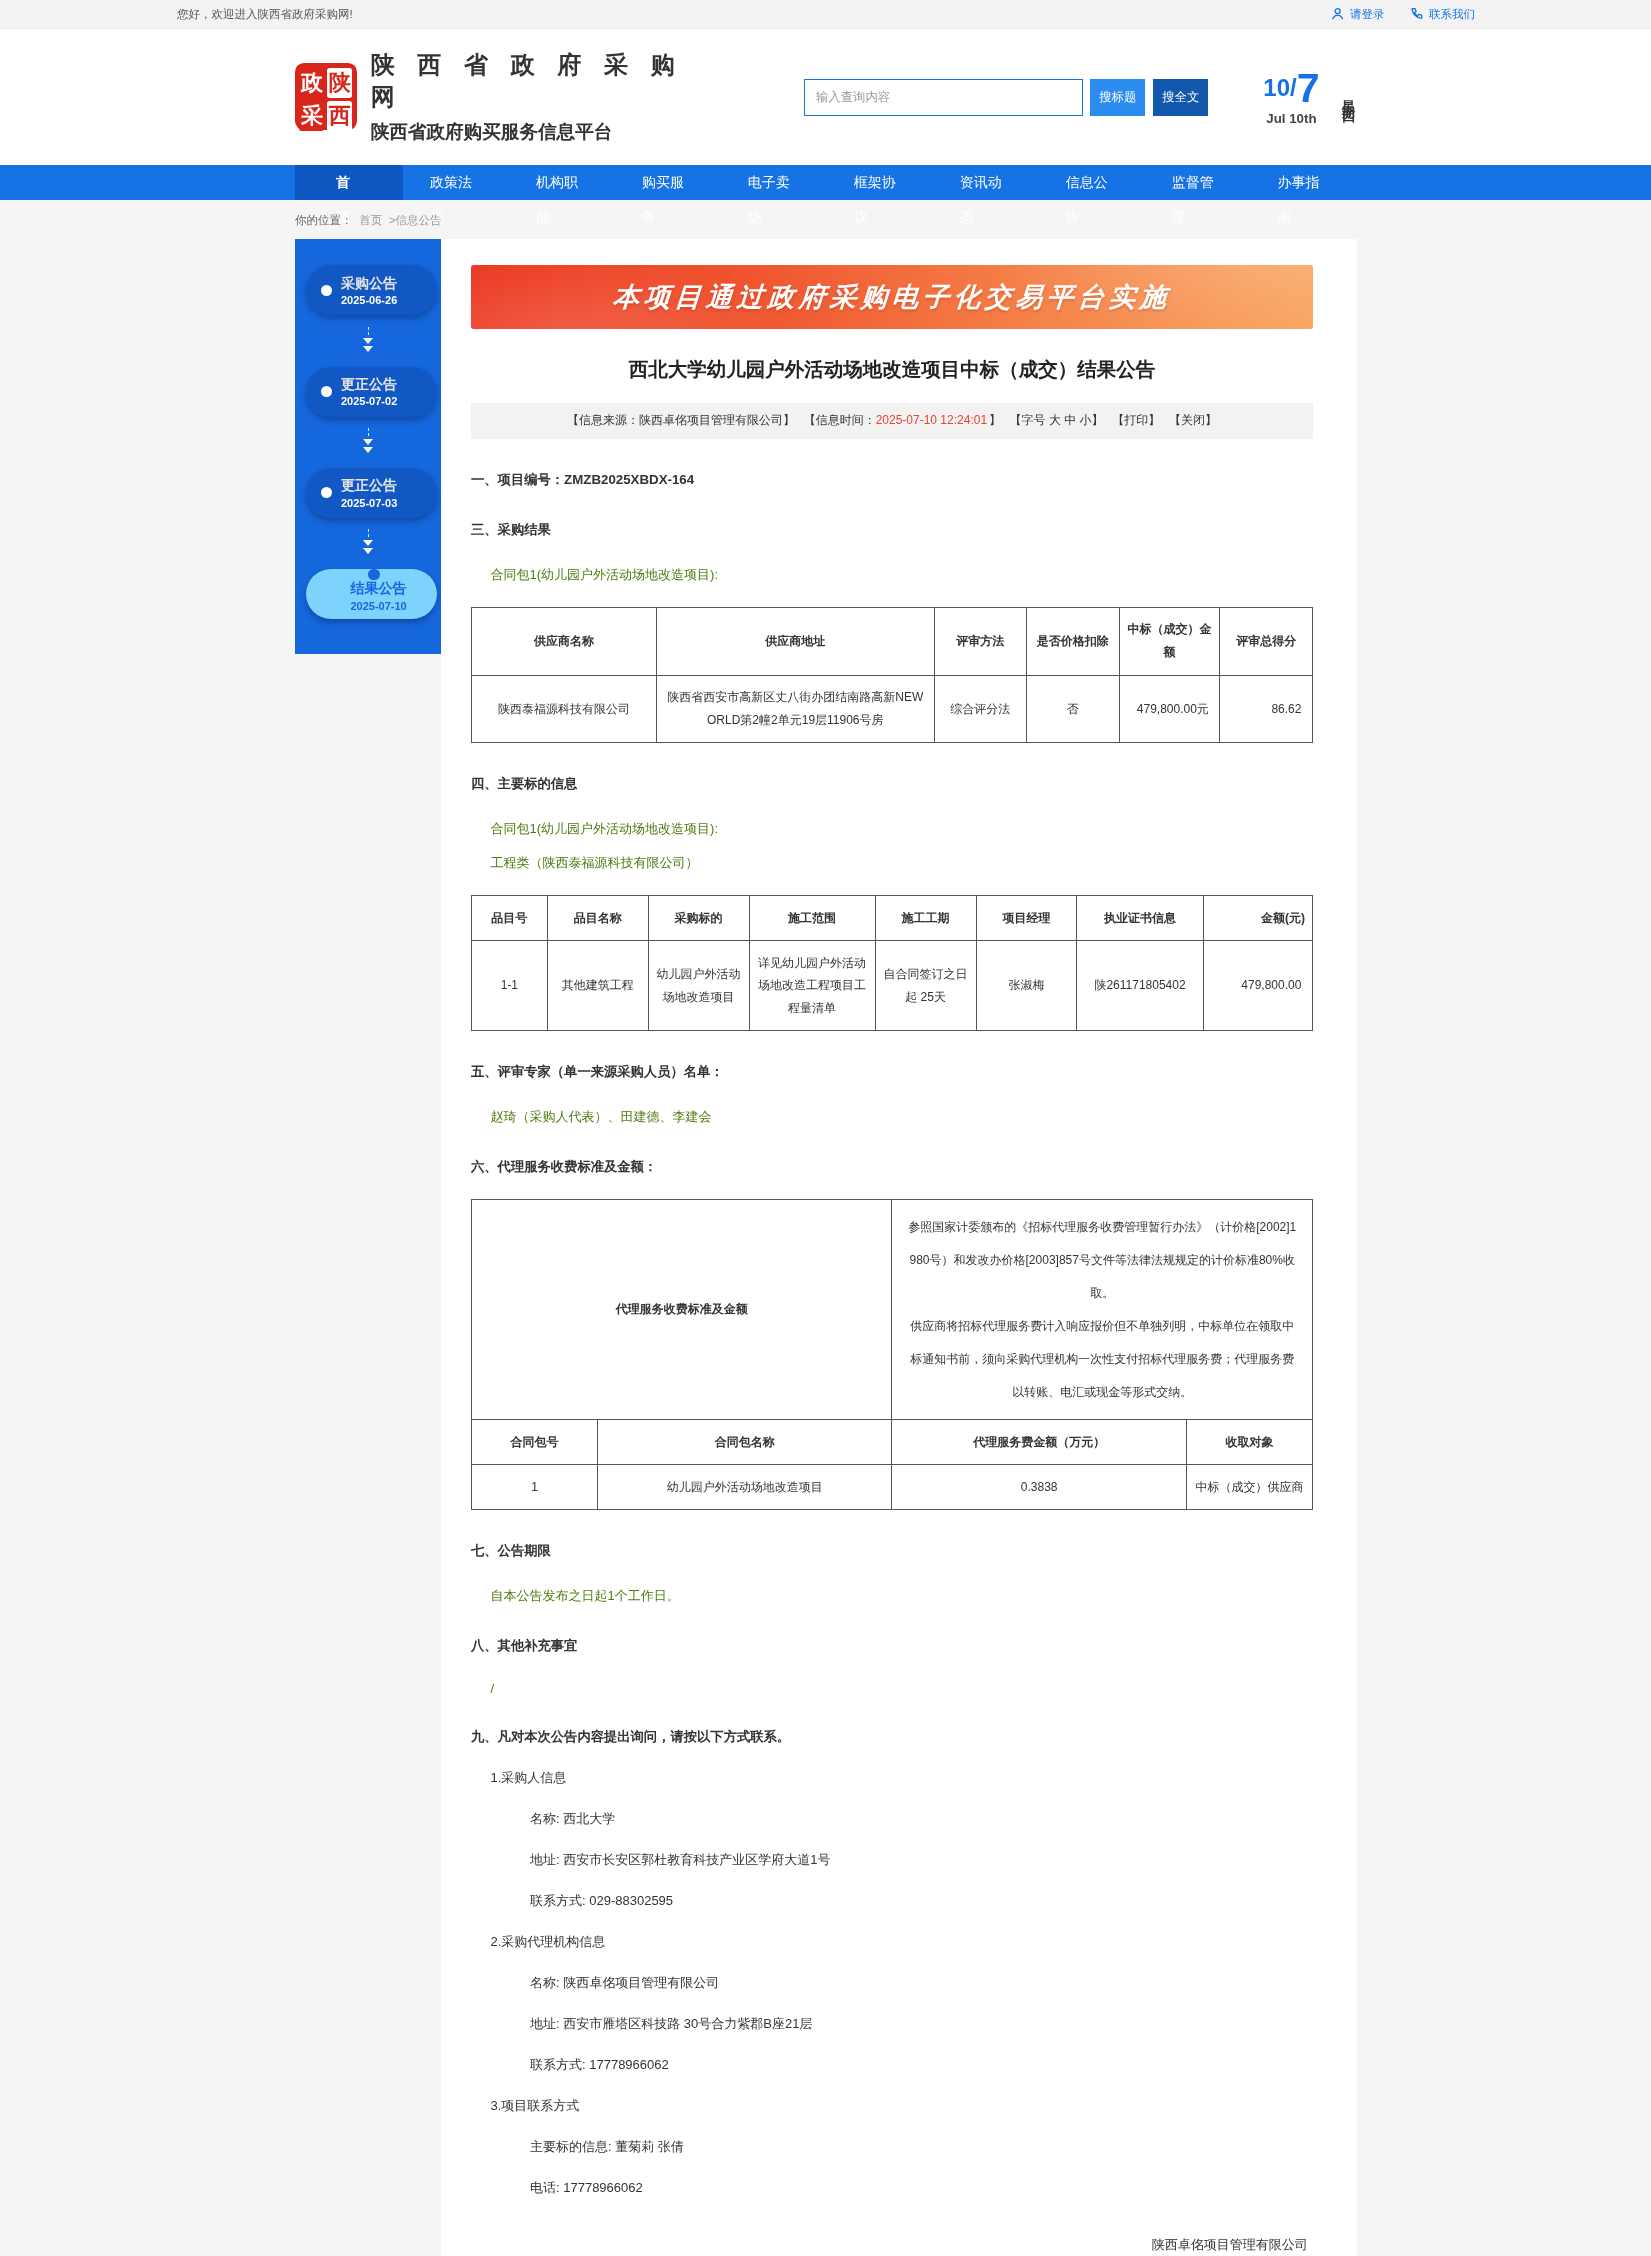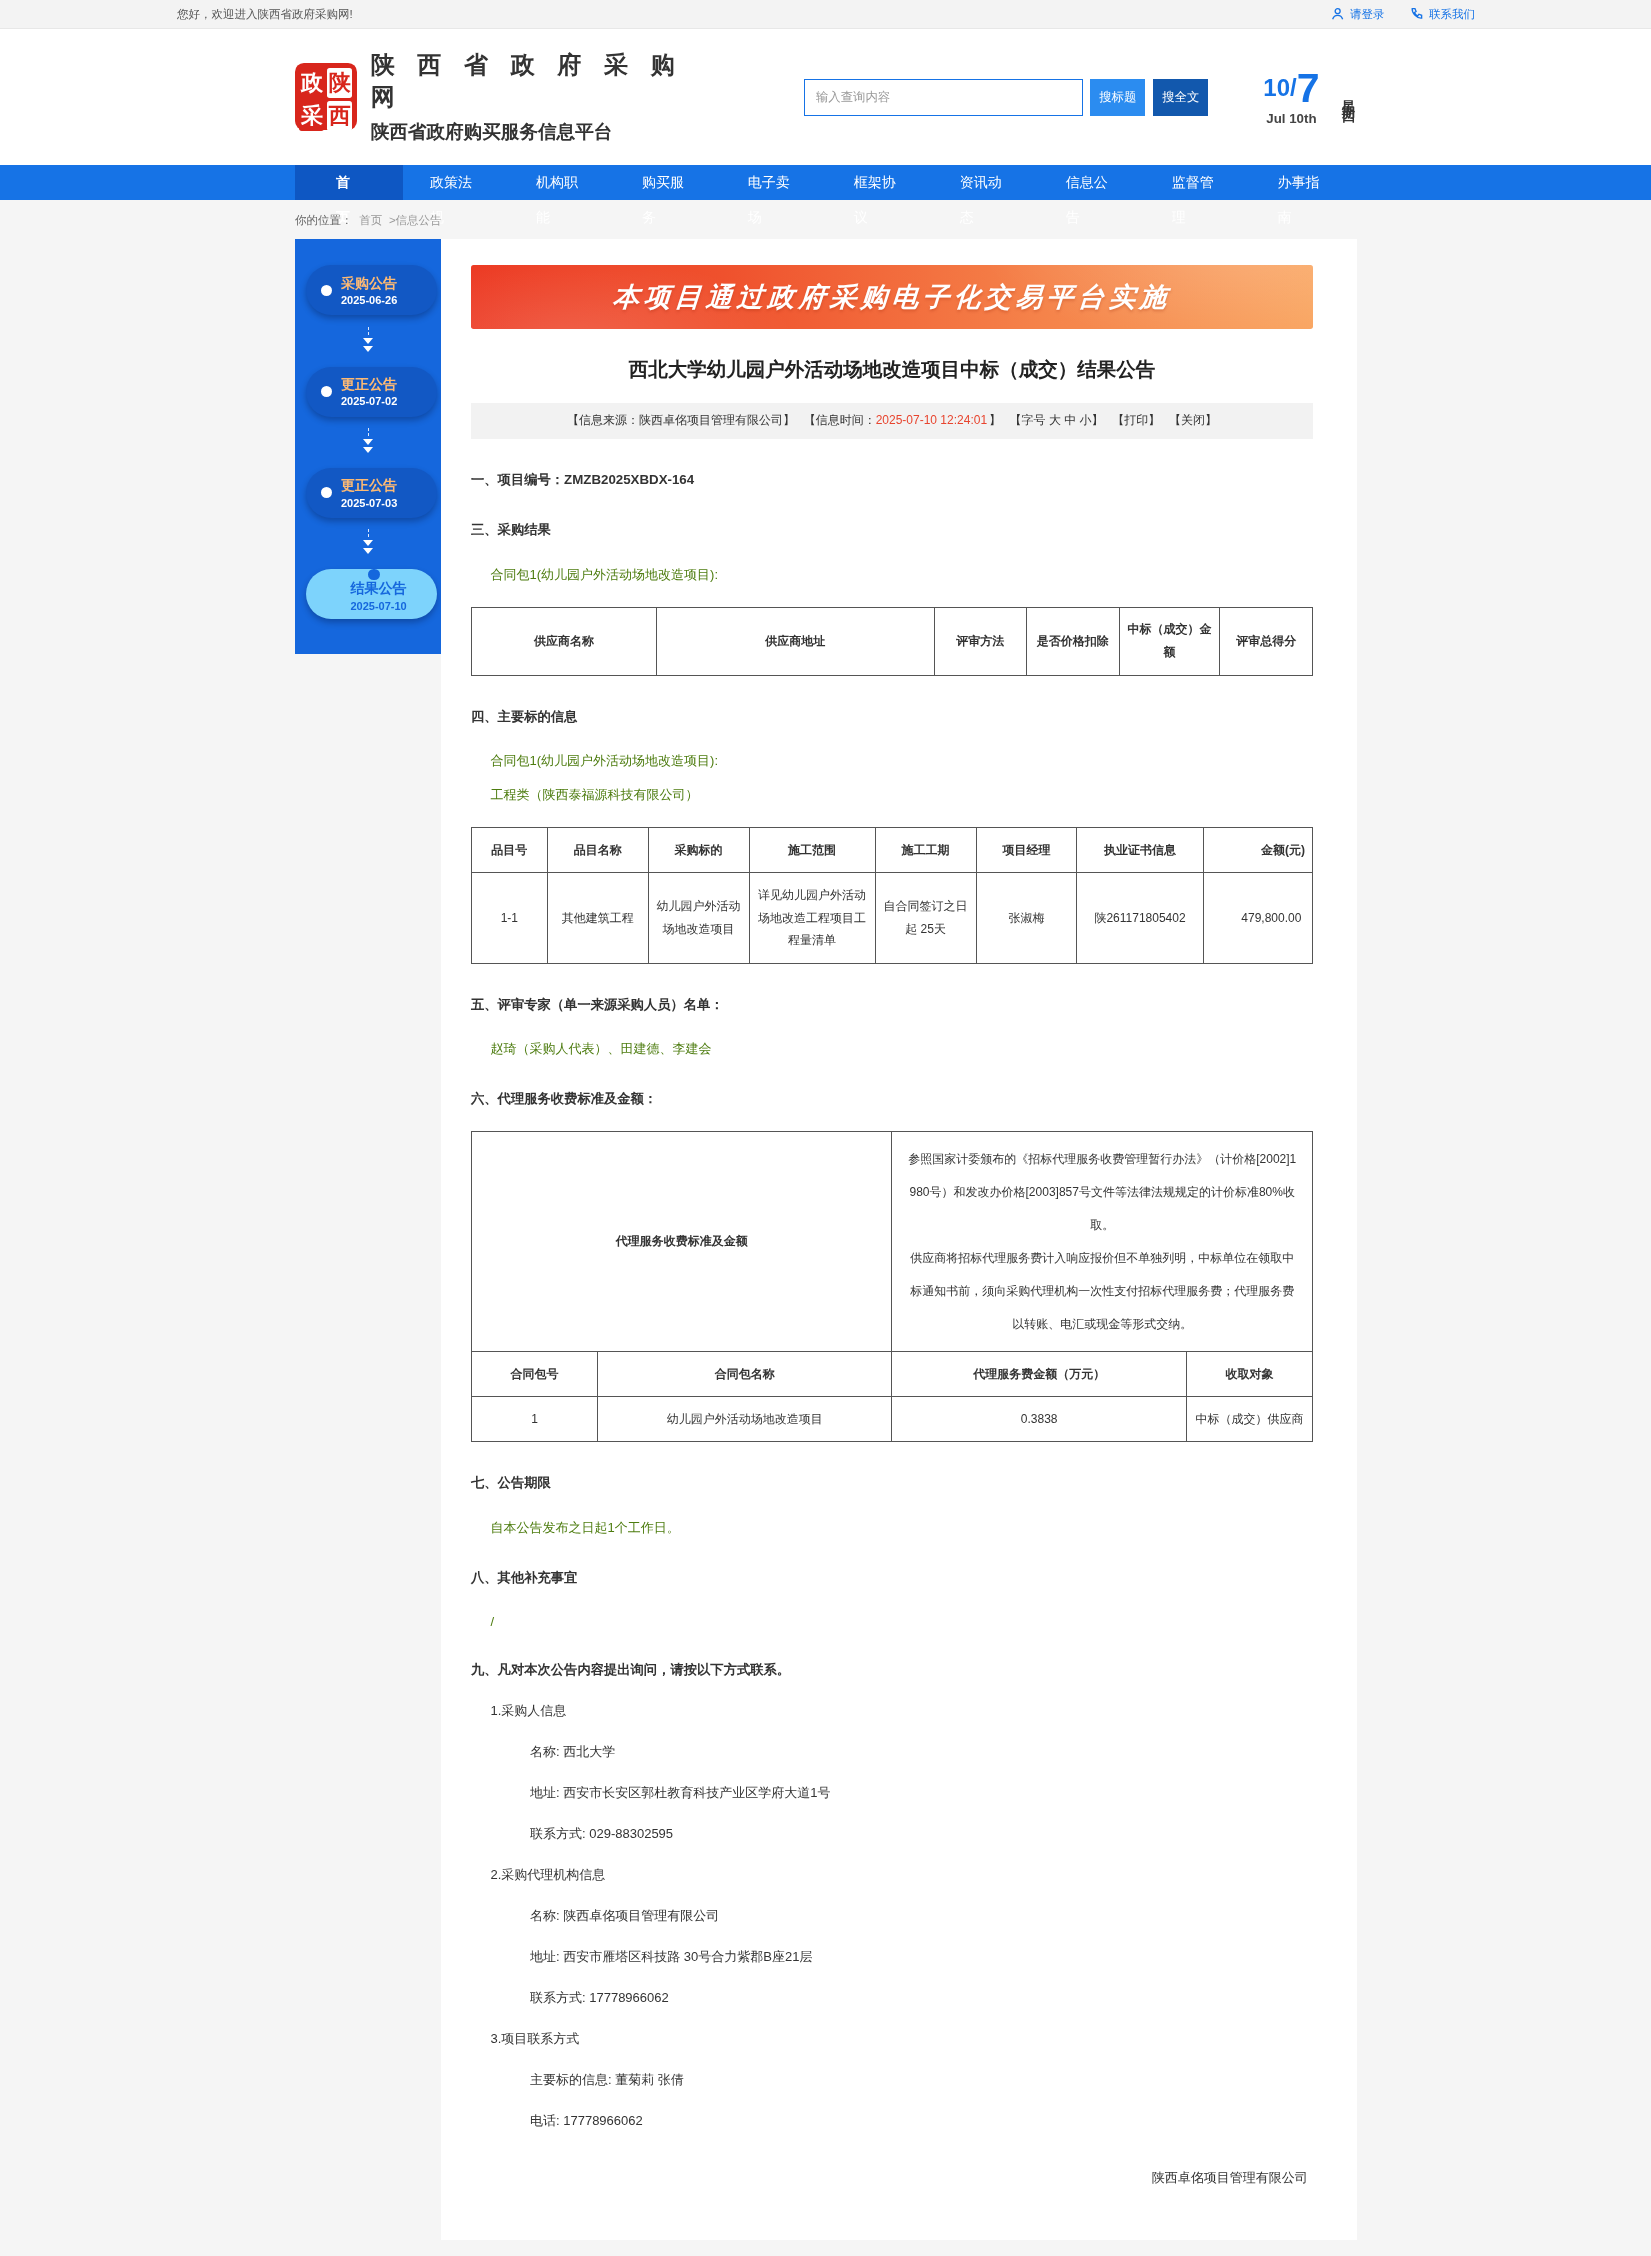--- a/index.html
+++ b/index.html
@@ -50,21 +50,21 @@
   .breadcrumb .bc-label { color:#666; }
   .breadcrumb a { color:#999; margin-left:3.5px; }
 
   
   .main-wrap { width:1062px; margin:0 auto 31px; display:flex; align-items:flex-start; }
 
   
   .timeline { width:146px; background:#1567dd; padding:26.6px 0 35px; }
   .tl-item { width:131px; margin-left:10.6px; height:50px; background:#1258c4; border-radius:25px; box-shadow:0 3.5px 6.2px rgba(0,0,30,.28); display:flex; align-items:center; padding-left:15px; cursor:pointer; }
   .tl-dot { width:11.5px; height:11.5px; border-radius:50%; background:#fff; flex:none; margin-right:8.9px; }
-  .tl-txt .tl-label { font-size:14px; font-weight:700; color:#fdba74; }
+  .tl-txt .tl-label { font-size:14px; font-weight:700; color:#e5e5e5; }
   .tl-txt .tl-date { font-size:11px; font-weight:700; color:#fff; margin-top:1.8px; }
   .tl-item.active { background:#7dd3fc;flex-direction:column; }
   .tl-item.active .tl-label, .tl-item.active .tl-date { color:#1567dd; }
   .tl-item.active .tl-dot { background:#1567dd; }
   .tl-arrow { display:flex; flex-direction:column; align-items:center; margin:11.5px 0; }
   .tl-arrow .dash { width:0; height:8px; border-left:1.8px dashed rgba(255,255,255,.85); margin-bottom:2.7px; }
   .tl-arrow .tri { width:0; height:0; border-left:5.3px solid transparent; border-right:5.3px solid transparent; border-top:6.2px solid #fff; margin-bottom:2.7px; }
 
   
   .card { flex:1; background:#fff; min-height:1871px; padding:26.6px 44px 53px 30px; }
@@ -257,20 +257,28 @@
         </colgroup>
       <tbody>
           <tr>
         <th>供应商名称</th>
         <th>供应商地址</th>
         <th>评审方法</th>
         <th>是否价格扣除</th>
         <th>中标（成交）金额</th>
         <th>评审总得分</th>
       </tr>
+      <tr>
+        <td>陕西泰福源科技有限公司</td>
+        <td>陕西省西安市高新区丈八街办团结南路高新NEWORLD第2幢2单元19层11906号房</td>
+        <td>综合评分法</td>
+        <td>否</td>
+        <td class="num">479,800.00元</td>
+        <td class="num">86.62</td>
+      </tr>
     </tbody>
       </table>
 
     <div class="sec-h">四、主要标的信息</div>
     <div class="sec-p">合同包1(幼儿园户外活动场地改造项目):</div>
     <div class="sec-p" style="margin-top:16px">工程类（陕西泰福源科技有限公司）</div>
 
     <table class="tbl">
       <colgroup>
           <col style="width:9%">

